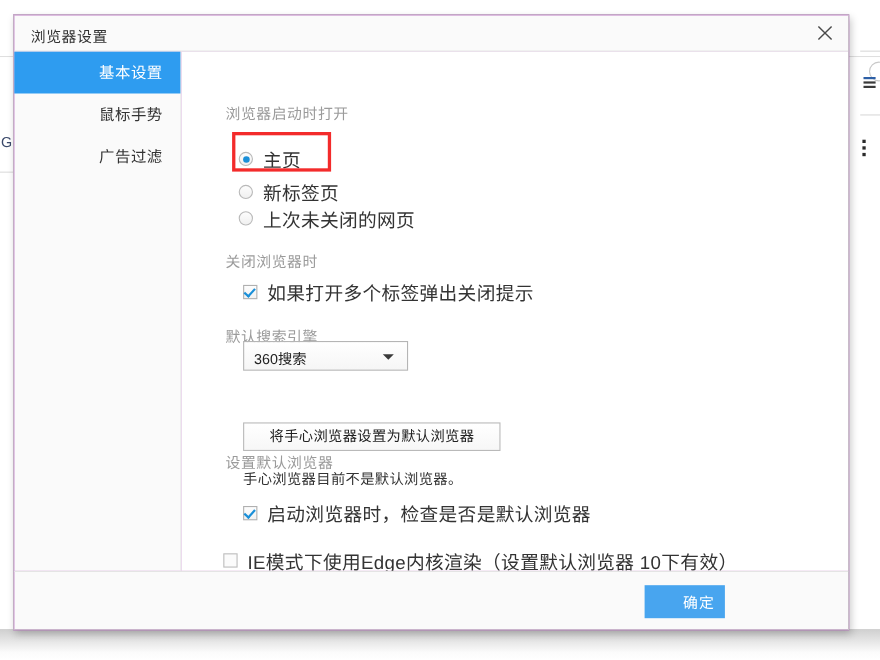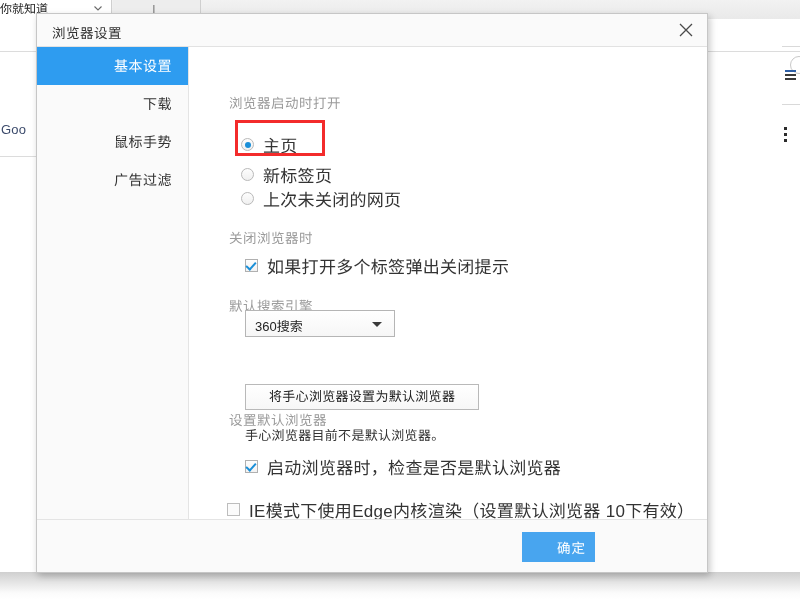--- a/index.html
+++ b/index.html
@@ -158,23 +158,23 @@
   .bg-bottom-bar {
     position: absolute;
     left: 0; top: 572px;
     width: 800px; height: 28px;
     background: linear-gradient(#cfcfcf, #fbfbfb 75%, #ffffff);
   }
 
   
   #settings-dialog {
     position: absolute;
-    left: 36px;
+    left: 12px;
     top: 13px;
-    width: 672px;
+    width: 760px;
     height: 560px;
     background: #a21caf;
     border: 1px solid #c6c6c6;
     box-shadow: 2px 3px 7px rgba(0,0,0,0.22);
     box-sizing: border-box;
     z-index: 20;
   }
   .dlg-titlebar {
     position: relative;
     height: 33px;
@@ -387,30 +387,20 @@
     font-family: inherit;
   }
 
   
   .abs { position: absolute; }
 </style>
 </head>
 <body>
 
 <div id="browser-bg">
-  <div class="bg-tabstrip">
-    <div class="bg-tab first">
-      <div class="bg-tab-title">你就知道</div>
-      <svg class="bg-tab-caret" viewBox="0 0 10 10">
-        <path d="M1.5 3.5 L5 7 L8.5 3.5" fill="none" stroke="#6a6a6a" stroke-width="1.1"></path>
-      </svg>
-    </div>
-    <div class="bg-tab second"></div>
-    <div class="bg-newtab-plus">⊥</div>
-  </div>
 
   <div class="bg-toolbar"></div>
   <div class="bg-back-arrow"></div>
 
   <div class="bg-page-area">
     <div class="bg-google-text">Goo</div>
     <div class="bg-pagesep"></div>
   </div>
 
   <div class="bg-rsep a"></div>
@@ -442,23 +432,20 @@
     </div>
   </div>
 
   <div class="dlg-body">
 
     <div class="dlg-sidebar">
       <div class="side-item active">
         <span>基本设置</span>
       </div>
       <div class="side-item">
-        <span>下载</span>
-      </div>
-      <div class="side-item">
         <span>鼠标手势</span>
       </div>
       <div class="side-item">
         <span>广告过滤</span>
       </div>
     </div>
 
     <div class="dlg-content">
 
       <div class="sec-title abs" style="left:40px; top:45px;">浏览器启动时打开</div>

